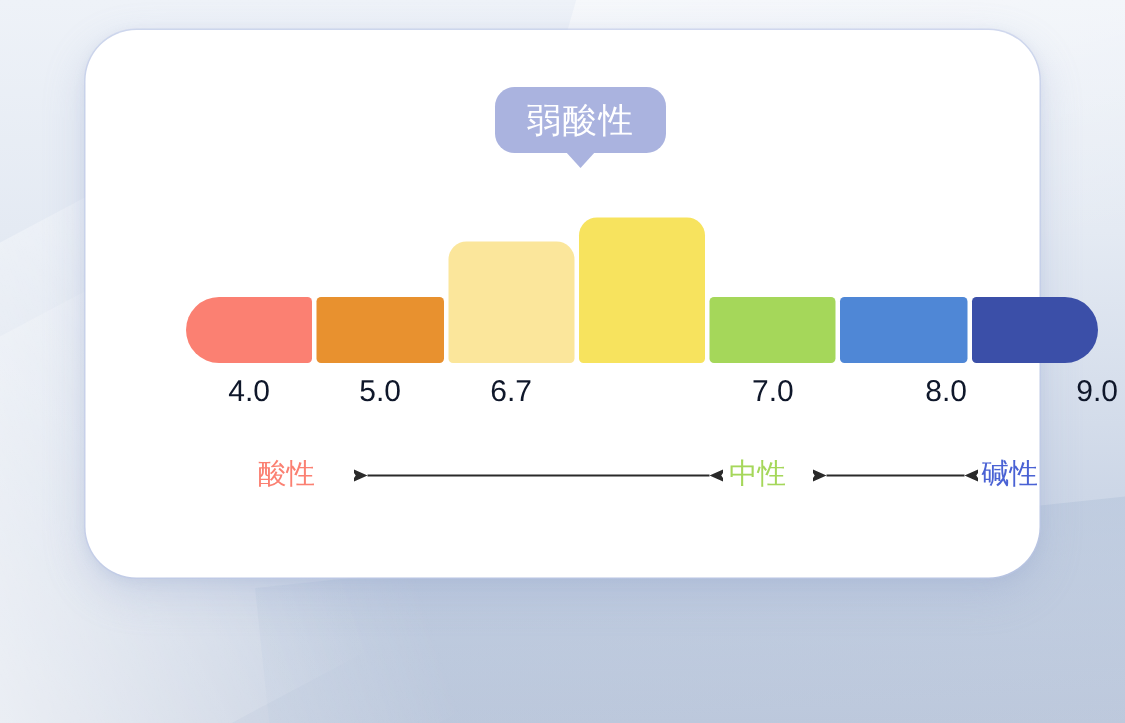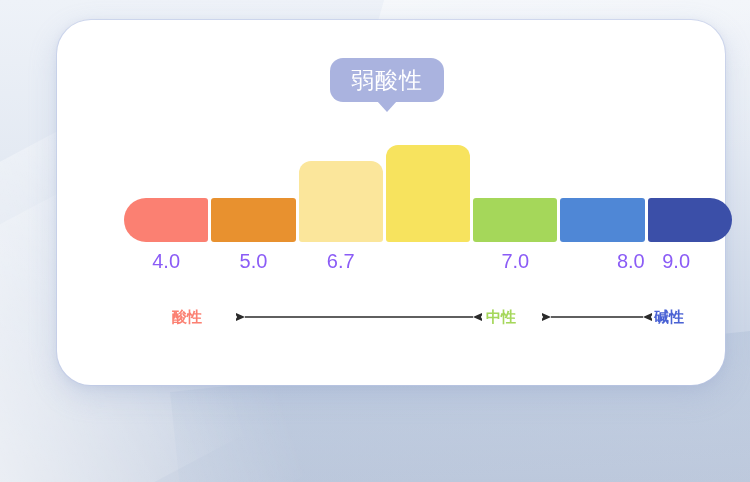--- a/index.html
+++ b/index.html
@@ -61,21 +61,20 @@
     left: 57px;
     top: 20px;
     width: 636px;
     height: 365px;
     background: #ffffff;
     border-radius: 34px;
     box-shadow:
       0 0 0 1px rgba(188,199,231,.55),
       0 10px 28px rgba(150,165,205,.30),
       0 2px 8px rgba(150,165,205,.18);
-    padding-left: 32px;
   }
 
   
   #badge-wrap {
     position: absolute;
     left: 273px;
     top: 38px;
     width: 114px;
     height: 64px;
   }
@@ -130,39 +129,38 @@
     left: 67px;
     top: 228px;
     width: 608px;
     height: 26px;
   }
   .tick {
     position: absolute;
     top: 0;
     text-align: center;
     font-size: 20px;
-    color: #8b5cf6;
+    color: #0f172a;
     line-height: 26px;
   }
 
   
   #legend {
     position: absolute;
     left: 67px;
     top: 281px;
     width: 608px;
     height: 32px;
   }
   .leg-label {
     position: absolute;
     top: 0;
-    font-size: 15px;
+    font-size: 19px;
     line-height: 32px;
     white-space: nowrap;
-    font-weight: bold;
   }
   .arrow-svg {
     position: absolute;
     top: 8px;
   }
 </style>
 </head>
 <body>
 
 <div id="backdrop">
@@ -190,21 +188,21 @@
       <div class="seg seg-flat" style="left: 436.429px; width: 84.2857px; height: 44px; background: rgb(79, 135, 214);"></div>
       <div class="seg seg-cap-right" style="left: 523.714px; width: 84.2857px; height: 44px; background: rgb(59, 79, 168);"></div>
     </div>
 
   <div id="ticks">
       <div class="tick" style="left: 0px; width: 84.2857px;">4.0</div>
       <div class="tick" style="left: 87.2857px; width: 84.2857px;">5.0</div>
       <div class="tick" style="left: 174.571px; width: 84.2857px;">6.7</div>
       <div class="tick" style="left: 349.143px; width: 84.2857px;">7.0</div>
       <div class="tick" style="left: 436.429px; width: 84.2857px; text-align: right;">8.0</div>
-      <div class="tick" style="left: 510px; width: 84.2857px;">9.0</div>
+      <div class="tick" style="left: 537px; width: 84.2857px; text-align: right;">9.0</div>
     </div>
 
   <div id="legend">
     <span class="leg-label" id="leg-acidic" style="color: rgb(251, 128, 114); left: 48px;">酸性</span>
 
     <svg class="arrow-svg" id="arrow-left" width="246" height="16" style="left: 112px;">
       <defs>
         <marker id="mk-s" markerWidth="9" markerHeight="9" refX="8" refY="4.5" orient="auto">
           <path d="M8,4.5 L0,1 L2.4,4.5 L0,8 Z" fill="#2a2a2a"></path>
         </marker>

